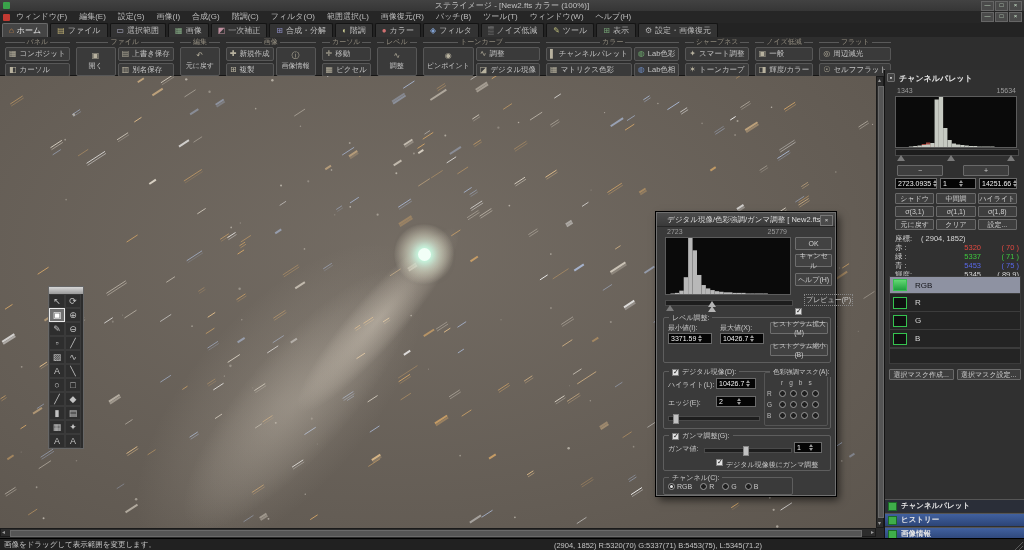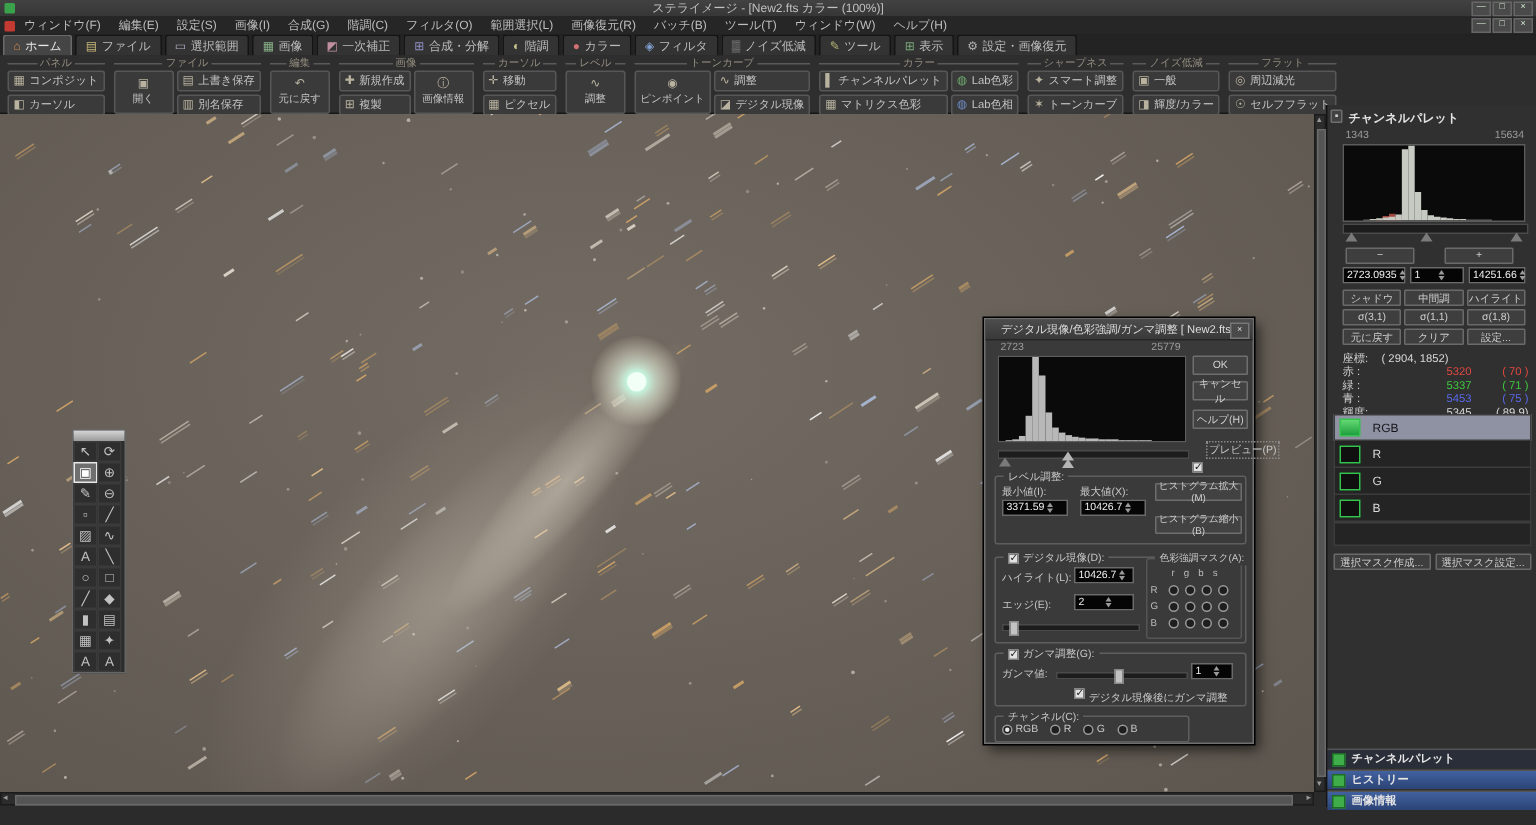--- a/index.html
+++ b/index.html
@@ -1217,14 +1217,19 @@
           <span class="pticon"></span>
           <span>ヒストリー</span>
         </div>
         <div class="ptab blue" style="top: 457px;">
           <span class="pticon"></span>
           <span>画像情報</span>
         </div>
       </div>
   </div>
 
+  <div id="statusbar" class="abs">
+    <span style="margin-left:4px;">画像をドラッグして表示範囲を変更します。</span>
+    <span id="status-right">(2904, 1852) R:5320(70) G:5337(71) B:5453(75), L:5345(71.2)</span>
+    <span id="grip"></span>
+  </div>
 
 </div>
 
 </body></html>

